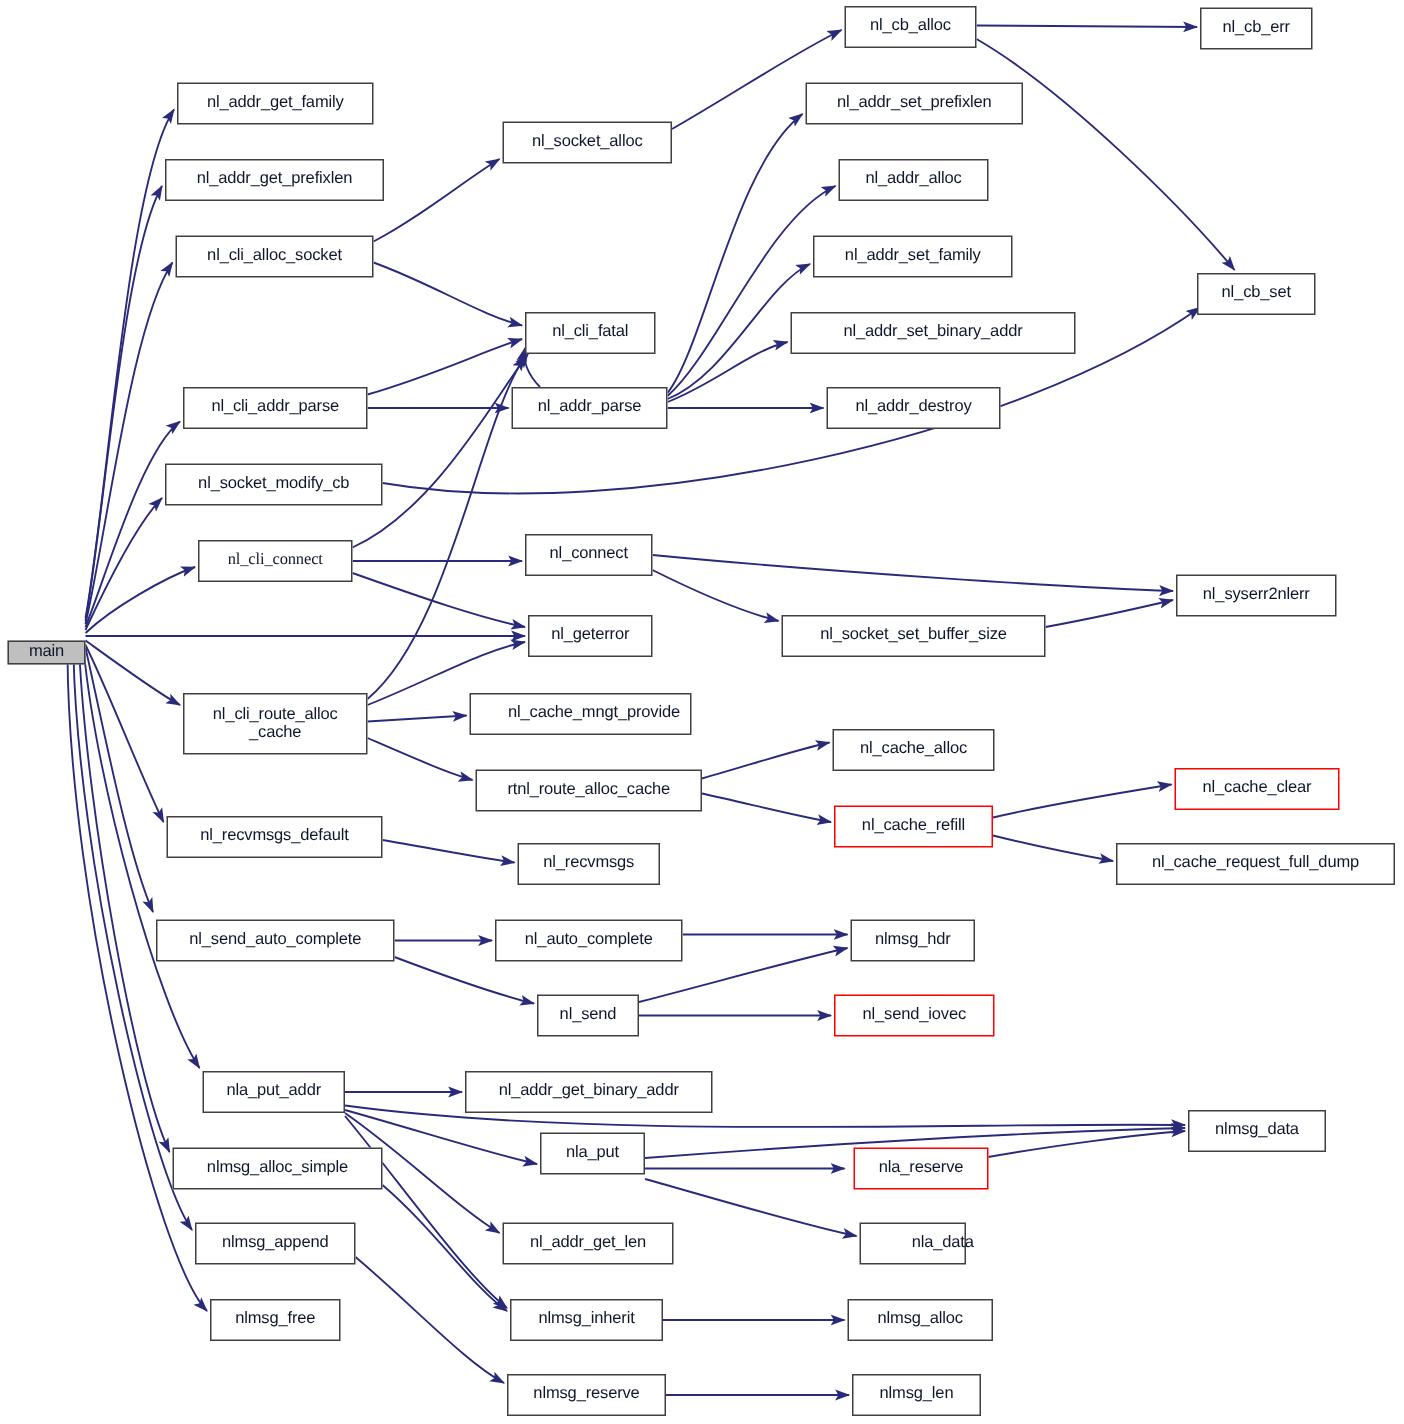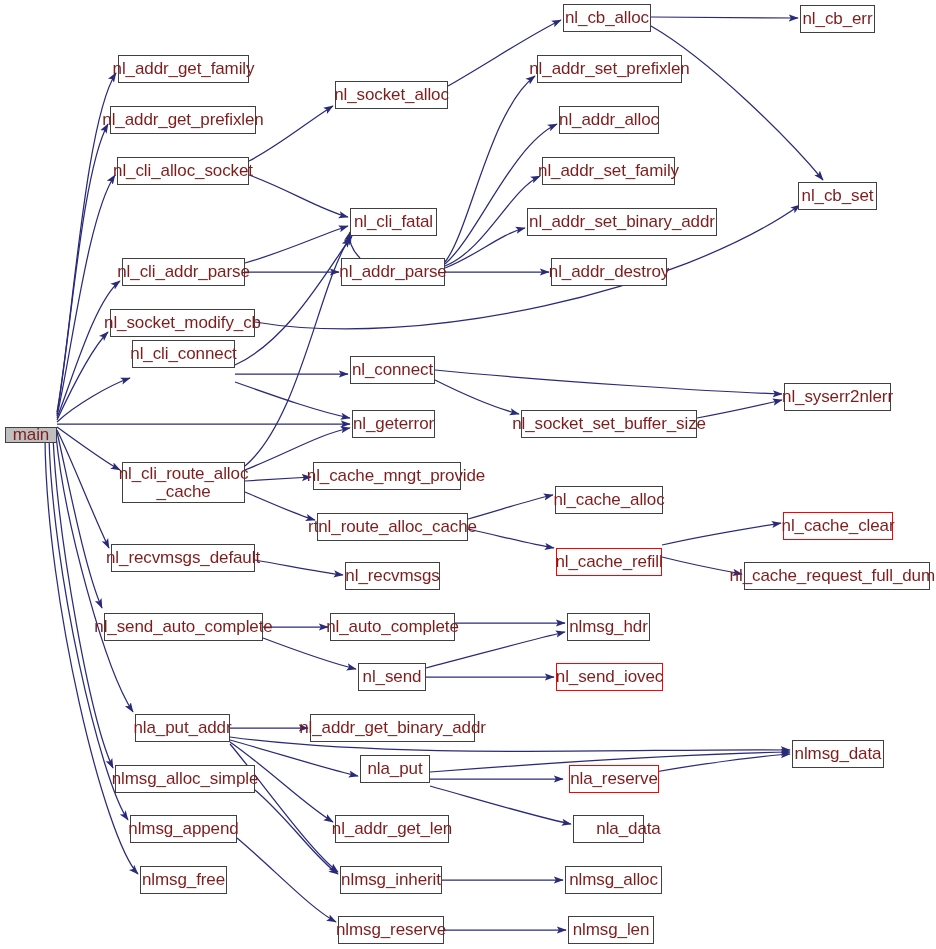--- a/index.html
+++ b/index.html
@@ -1,21 +1,21 @@
 <!DOCTYPE html>
 <html><head>
 <meta charset="utf-8">
 <style>
   html,body{margin:0;padding:0;background:#ffffff;}
   #canvas{position:relative;width:936px;height:949px;background:#ffffff;
           font-family:"Liberation Sans","DejaVu Sans",sans-serif;overflow:hidden;}
   #edges{position:absolute;left:0;top:0;width:936px;height:949px;}
   .node{position:absolute;box-sizing:border-box;border:1px solid #404040;
         background:#ffffff;display:flex;align-items:center;justify-content:center;
-        text-align:center;font-size:17px;color:#7f1d1d;line-height:1.05;
+        text-align:center;font-size:11px;color:#0f172a;line-height:1.05;
         letter-spacing:-0.1px;white-space:pre-line;}
   .node.red{border-color:#ff0000;}
   .node.gray{background:#bfbfbf;}
 </style>
 </head>
 <body>
 
 <div id="canvas">
   <svg id="edges" xmlns="http://www.w3.org/2000/svg">
     <defs>
@@ -98,31 +98,31 @@
       <div class="node" style="left: 798px; top: 182px; width: 79px; height: 28px;">nl_cb_set</div>
       <div class="node" style="left: 537px; top: 55px; width: 145px; height: 28px;">nl_addr_set_prefixlen</div>
       <div class="node" style="left: 559px; top: 106px; width: 100px; height: 28px;">nl_addr_alloc</div>
       <div class="node" style="left: 542px; top: 157px; width: 133px; height: 28px;">nl_addr_set_family</div>
       <div class="node" style="left: 527px; top: 208px; width: 190px; height: 28px;">nl_addr_set_binary_addr</div>
       <div class="node" style="left: 551px; top: 258px; width: 116px; height: 28px;">nl_addr_destroy</div>
       <div class="node" style="left: 350px; top: 208px; width: 87px; height: 28px;">nl_cli_fatal</div>
       <div class="node" style="left: 341px; top: 258px; width: 104px; height: 28px;">nl_addr_parse</div>
       <div class="node" style="left: 122px; top: 258px; width: 123px; height: 28px;">nl_cli_addr_parse</div>
       <div class="node" style="left: 110px; top: 309px; width: 145px; height: 28px;">nl_socket_modify_cb</div>
-      <div class="node" style="left: 132px; top: 340px; width: 103px; height: 28px;">nl_cli_connect</div>
+      <div class="node" style="left: 132px; top: 360px; width: 103px; height: 28px; font-family: Liberation Serif, serif;">nl_cli_connect</div>
       <div class="node" style="left: 350px; top: 356px; width: 85px; height: 28px;">nl_connect</div>
       <div class="node" style="left: 352px; top: 410px; width: 83px; height: 28px;">nl_geterror</div>
       <div class="node" style="left: 784px; top: 383px; width: 107px; height: 28px;">nl_syserr2nlerr</div>
       <div class="node" style="left: 521px; top: 410px; width: 176px; height: 28px;">nl_socket_set_buffer_size</div>
       <div class="node" style="left: 122px; top: 462px; width: 123px; height: 41px;">nl_cli_route_alloc
 _cache</div>
       <div class="node" style="left: 313px; top: 462px; width: 148px; height: 28px; padding-left: 18px;">nl_cache_mngt_provide</div>
       <div class="node" style="left: 317px; top: 513px; width: 151px; height: 28px;">rtnl_route_alloc_cache</div>
       <div class="node" style="left: 555px; top: 486px; width: 108px; height: 28px;">nl_cache_alloc</div>
-      <div class="node red" style="left: 556px; top: 537px; width: 106px; height: 28px; margin-top: 11px;">nl_cache_refill</div>
+      <div class="node red" style="left: 556px; top: 537px; width: 106px; height: 28px;">nl_cache_refill</div>
       <div class="node red" style="left: 783px; top: 512px; width: 110px; height: 28px;">nl_cache_clear</div>
       <div class="node" style="left: 744px; top: 562px; width: 186px; height: 28px;">nl_cache_request_full_dump</div>
       <div class="node" style="left: 111px; top: 544px; width: 144px; height: 28px;">nl_recvmsgs_default</div>
       <div class="node" style="left: 345px; top: 562px; width: 95px; height: 28px;">nl_recvmsgs</div>
       <div class="node" style="left: 104px; top: 613px; width: 159px; height: 28px;">nl_send_auto_complete</div>
       <div class="node" style="left: 330px; top: 613px; width: 125px; height: 28px;">nl_auto_complete</div>
       <div class="node" style="left: 567px; top: 613px; width: 83px; height: 28px;">nlmsg_hdr</div>
       <div class="node" style="left: 358px; top: 663px; width: 68px; height: 28px;">nl_send</div>
       <div class="node red" style="left: 556px; top: 663px; width: 107px; height: 28px;">nl_send_iovec</div>
       <div class="node" style="left: 135px; top: 714px; width: 95px; height: 28px;">nla_put_addr</div>

